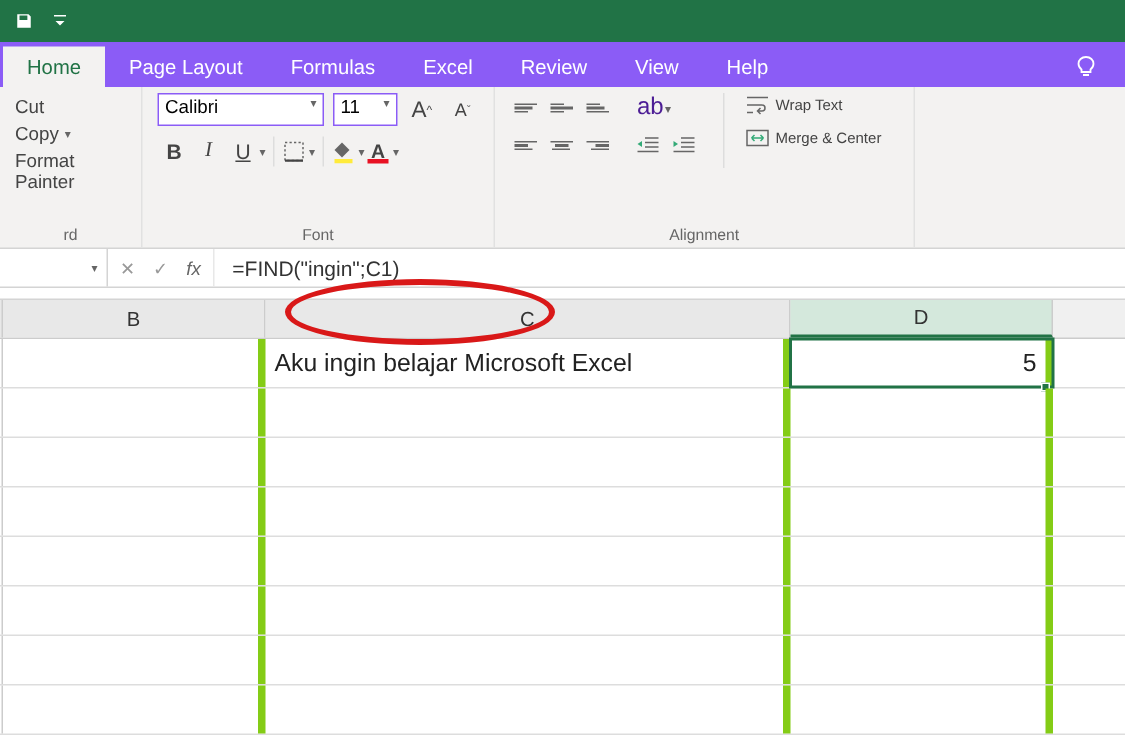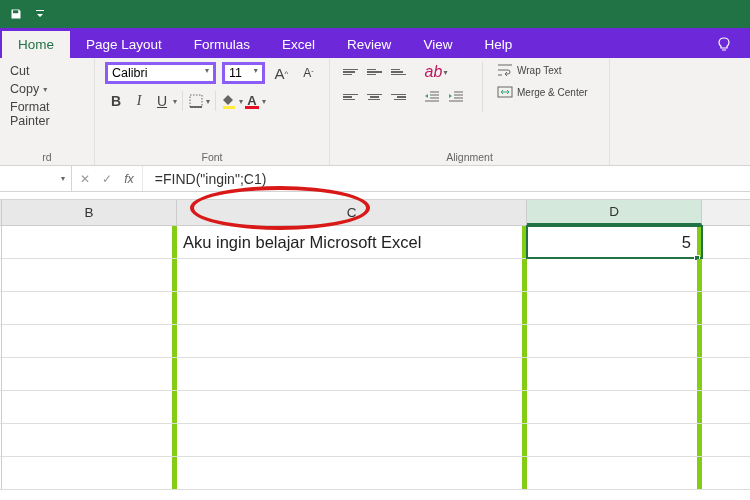--- a/index.html
+++ b/index.html
@@ -2,36 +2,36 @@
 <html><head>
 <meta charset="utf-8">
 <style>
 * { margin: 0; padding: 0; box-sizing: border-box; font-family: 'Segoe UI', Tahoma, sans-serif; }
 body { background: #fff; width: 750px; height: 500px; overflow: hidden; position: relative; }
 
 .title-bar { height: 28px; background: #217346; display: flex; align-items: center; padding: 0 6px; }
 .qat-btn { width: 20px; height: 20px; display: flex; align-items: center; justify-content: center; color: #fff; margin-right: 4px; }
 .qat-btn svg { width: 12px; height: 12px; }
 
-.tab-strip { height: 30px; background: #6d28d9; display: flex; align-items: flex-end; padding-left: 2px; }
+.tab-strip { height: 30px; background: #8b5cf6; display: flex; align-items: flex-end; padding-left: 2px; }
 .tab { padding: 6px 16px 6px; color: #fff; font-size: 13.5px; cursor: pointer; }
 .tab.active { background: #f3f2f1; color: #217346; font-weight: 400; }
 .tab-right { margin-left: auto; display: flex; align-items: center; padding-right: 8px; }
 .tab-icon { color: #fff; padding: 6px 10px; }
 
 .ribbon { background: #f3f2f1; height: 108px; border-bottom: 1px solid #d4d4d4; display: flex; }
 .ribbon-group { border-right: 1px solid #e1e1e1; padding: 4px 10px 12px; display: flex; flex-direction: column; position: relative; }
 .ribbon-group-label { font-size: 10.5px; color: #666; text-align: center; position: absolute; bottom: 2px; left: 0; right: 0; }
 
 .clipboard-group { width: 95px; }
 .clip-item { font-size: 12.5px; color: #444; padding: 2px 0; display: flex; align-items: center; gap: 4px; }
 
 .font-group { width: 235px; }
 .font-row { display: flex; gap: 6px; margin-bottom: 6px; align-items: center; }
-.font-select { background: #fff; border: 3px solid #8b5cf6; font-size: 12.5px; padding: 1px 4px; display: flex; justify-content: space-between; }
+.font-select { background: #fff; border: 1px solid #8b5cf6; font-size: 12.5px; padding: 1px 4px; display: flex; justify-content: space-between; }
 .font-name { width: 115px; height: 22px; }
 .font-size { width: 44px; height: 22px; }
 .caret { font-size: 8px; color: #666; }
 .font-btn { width: 22px; height: 22px; display: flex; align-items: center; justify-content: center; color: #444; font-size: 14px; }
 .font-row2 { display: flex; gap: 1px; align-items: center; }
 .btn-bold { font-weight: bold; font-size: 14px; }
 .btn-italic { font-style: italic; font-family: Georgia; font-size: 14px; }
 .btn-underline { text-decoration: underline; font-size: 14px; }
 .split-btn { display: flex; align-items: center; }
 .sep-v { width: 1px; height: 20px; background: #ddd; margin: 0 4px; }
@@ -185,21 +185,21 @@
             </div>
           <div class="align-btn">
               <div class="align-lines">
                 <div class="line l-s"></div>
                 <div class="line l-m"></div>
                 <div class="line l-l"></div>
               </div>
             </div>
           <div style="width:10px"></div>
           <div class="align-btn">
-              <span style="font-style:italic;color:#be185d">ab</span>
+              <span style="color:#4c1d95">ab</span>
               <span class="caret" style="margin-left:1px">▾</span>
             </div>
         </div>
         <div class="align-row">
           <div class="align-btn">
               <div class="align-lines" style="align-items:flex-start">
                 <div class="line l-l"></div>
                 <div class="line l-s"></div>
                 <div class="line l-m"></div>
               </div>

